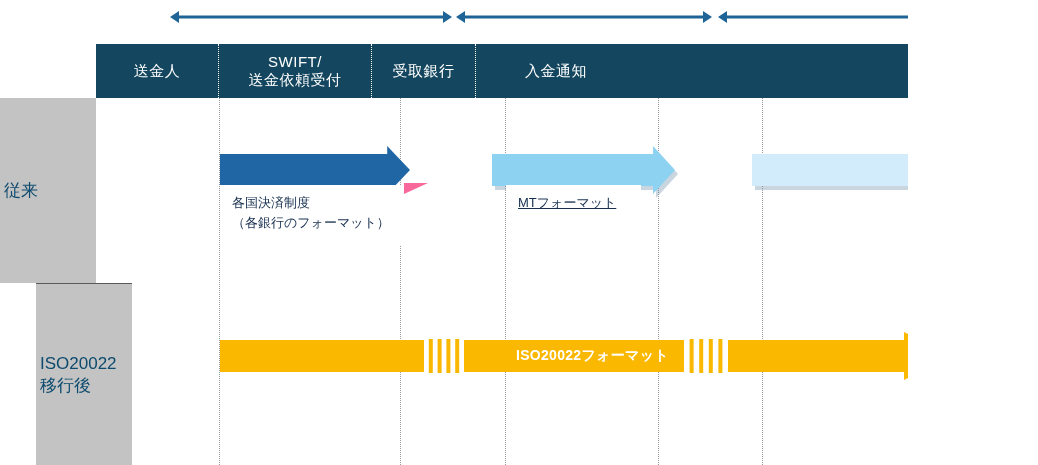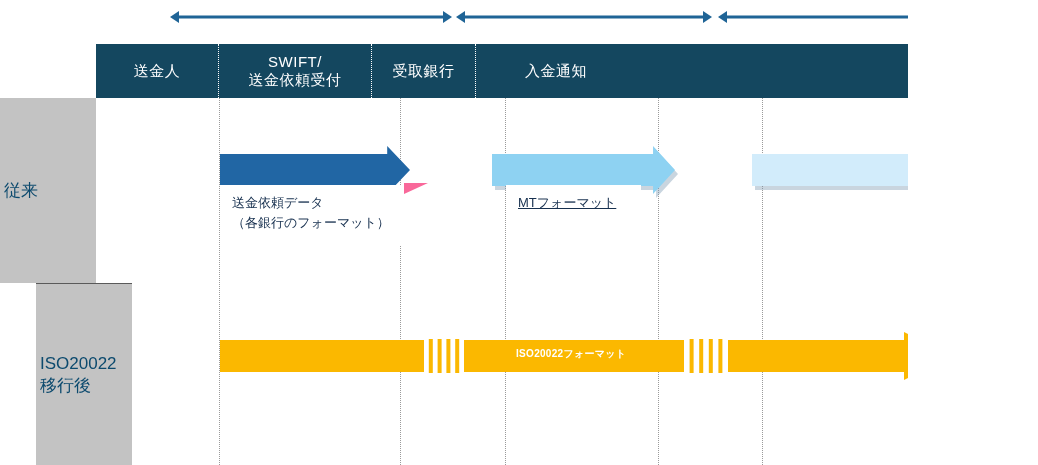--- a/index.html
+++ b/index.html
@@ -108,21 +108,21 @@
     line-height: 1.5;
     box-sizing: border-box;
     padding: 8px 10px 8px 12px;
     white-space: pre-line;
   }
 
   
   .iso-band-label {
     position: absolute;
     color: #ffffff;
-    font-size: 10px;
+    font-size: 14px;
     font-weight: bold;
     letter-spacing: 0.3px;
     white-space: nowrap;
   }
 </style>
 </head>
 <body>
 
 <div id="canvas">
 
@@ -187,21 +187,21 @@
       </div>
       <div class="flow-arrow" style="left: 752px; top: 146px; width: 190px; height: 48px;">
         <svg width="190" height="60" viewBox="0 0 190 60">
           <polygon points="0,8 167.2,8 167.2,0 190,24 167.2,48 167.2,40 0,40" fill="rgba(120,150,175,0.40)" transform="translate(3,4)"></polygon>
           <polygon points="0,8 167.2,8 167.2,0 190,24 167.2,48 167.2,40 0,40" fill="#d2ecfb"></polygon>
         </svg>
       </div>
       <div style="position: absolute; left: 404px; top: 180px; width: 24px; height: 11px;"><svg width="24" height="11">
           <polygon points="0,0 24,0 0,11" fill="#f9689a"></polygon>
         </svg></div>
-      <div class="callout" style="left: 220px; top: 185px; width: 182px; height: 60px;">送金依頼データ
+      <div class="callout" style="left: 220px; top: 185px; width: 182px; height: 60px;">各国決済制度
 （各銀行のフォーマット）</div>
       <div class="callout" style="left: 506px; top: 185px; width: 135px; height: 60px; text-decoration: underline;">MTフォーマット</div>
       <div class="flow-arrow" style="left: 220px; top: 332px; width: 730px; height: 48px;">
         <svg width="730" height="60" viewBox="0 0 730 60">
           <polygon points="0,8 684,8 684,0 730,24 684,48 684,40 0,40" fill="#fbb800"></polygon>
           <rect x="204" y="7" width="40" height="34" fill="#ffffff"></rect>
           <rect x="208.8" y="7" width="4" height="34" fill="#fbb800"></rect>
           <rect x="217.60000000000002" y="7" width="4" height="34" fill="#fbb800"></rect>
           <rect x="226.4" y="7" width="4" height="34" fill="#fbb800"></rect>
           <rect x="235.20000000000002" y="7" width="4" height="34" fill="#fbb800"></rect>

